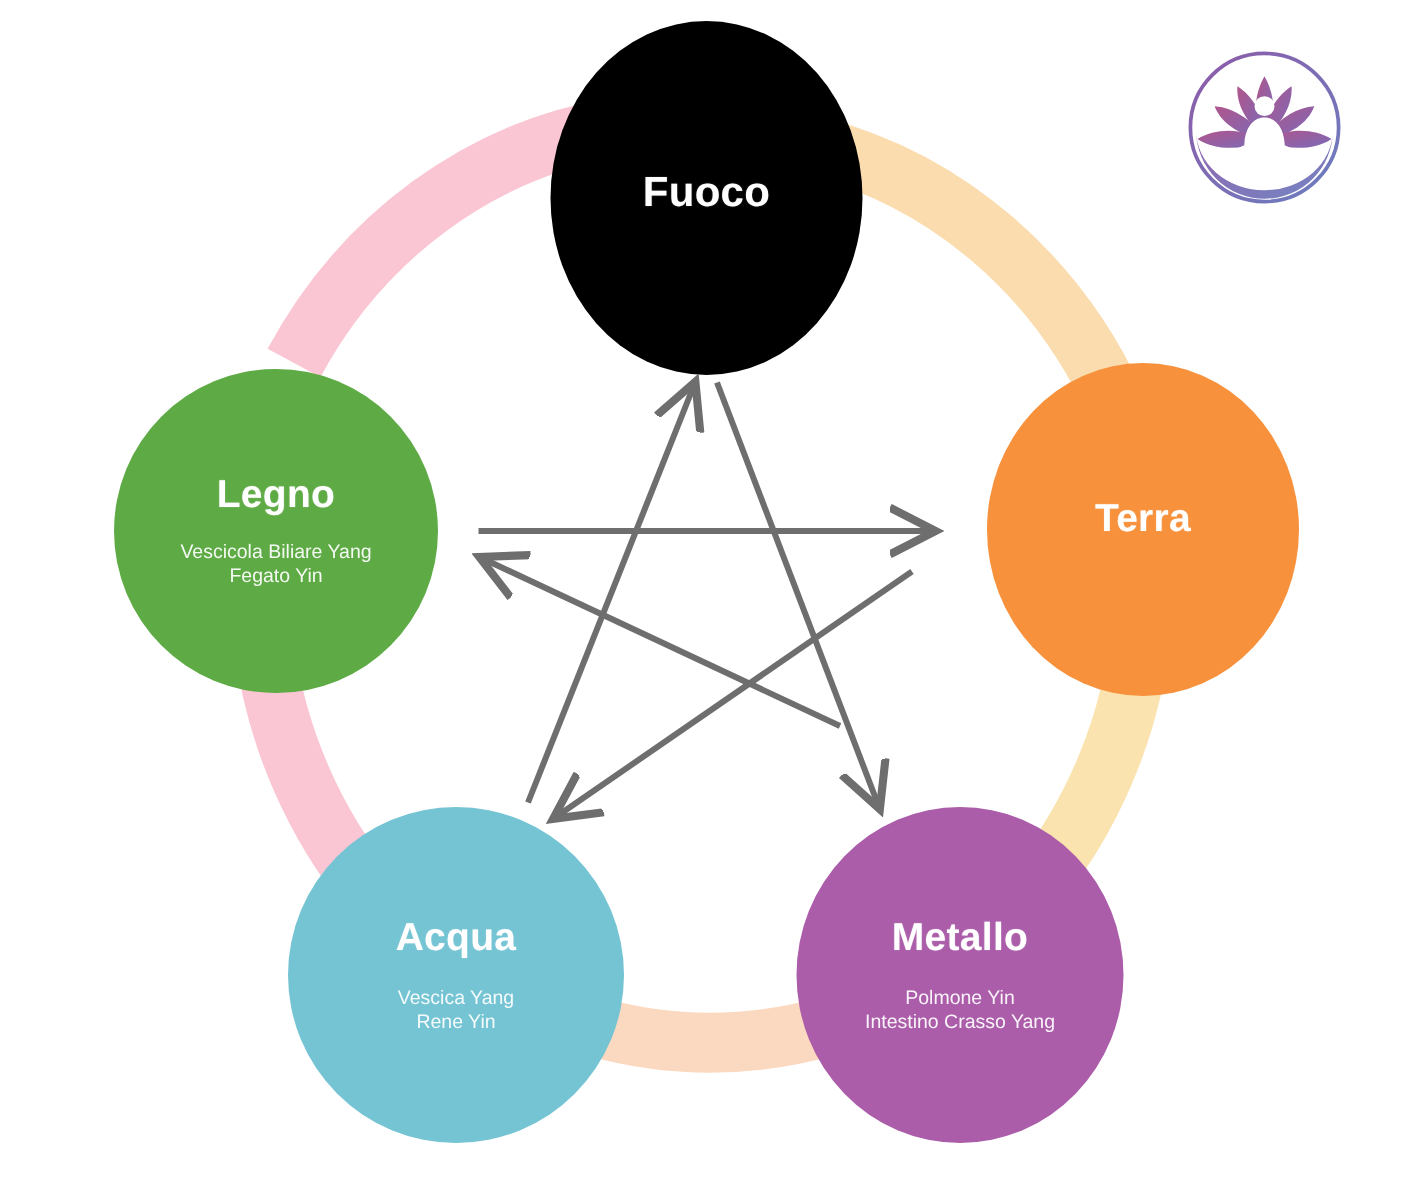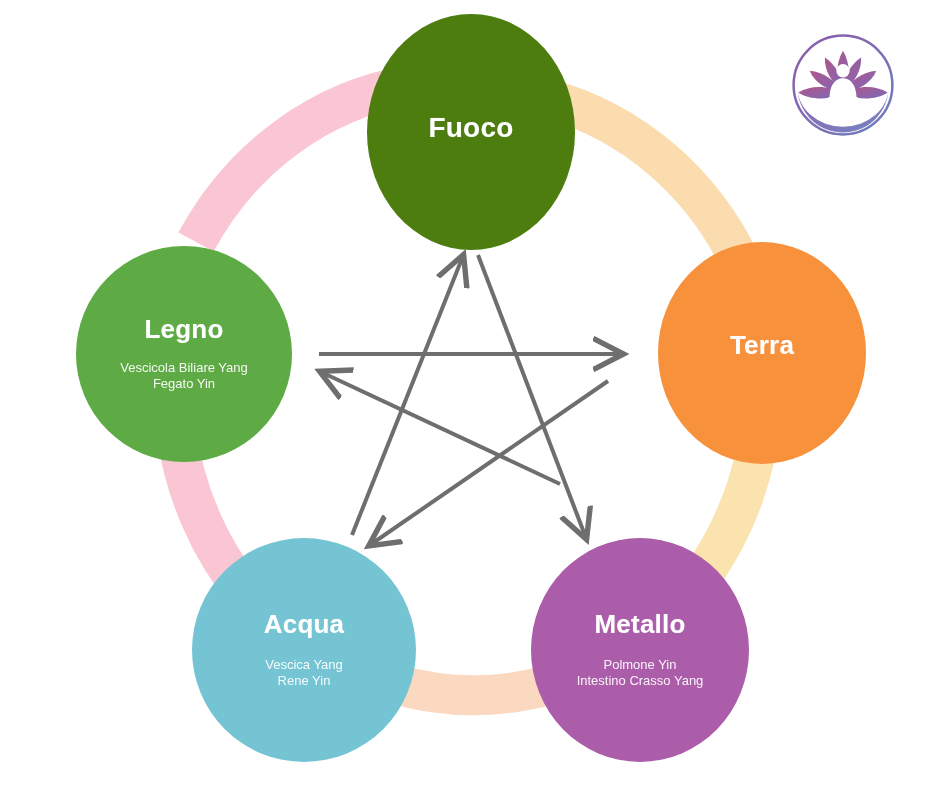--- a/index.html
+++ b/index.html
@@ -52,21 +52,21 @@
     color: rgba(255,255,255,0.93);
     line-height: 1.28;
     white-space: pre-line;
     padding: 0 6px;
   }
 
   
   #elem-fuoco {
     left: 367px; top: 14px;
     width: 208px; height: 236px;
-    background: #4d7c0f;
+    background: #000000;
   }
   #elem-fuoco .elem-title { font-size: 28px; margin-bottom: 8px; }
   #elem-fuoco .elem-organs { font-size: 16px; line-height: 1.3; }
 
   
   #elem-terra {
     left: 658px; top: 242px;
     width: 208px; height: 222px;
     background: #F7913C;
   }

